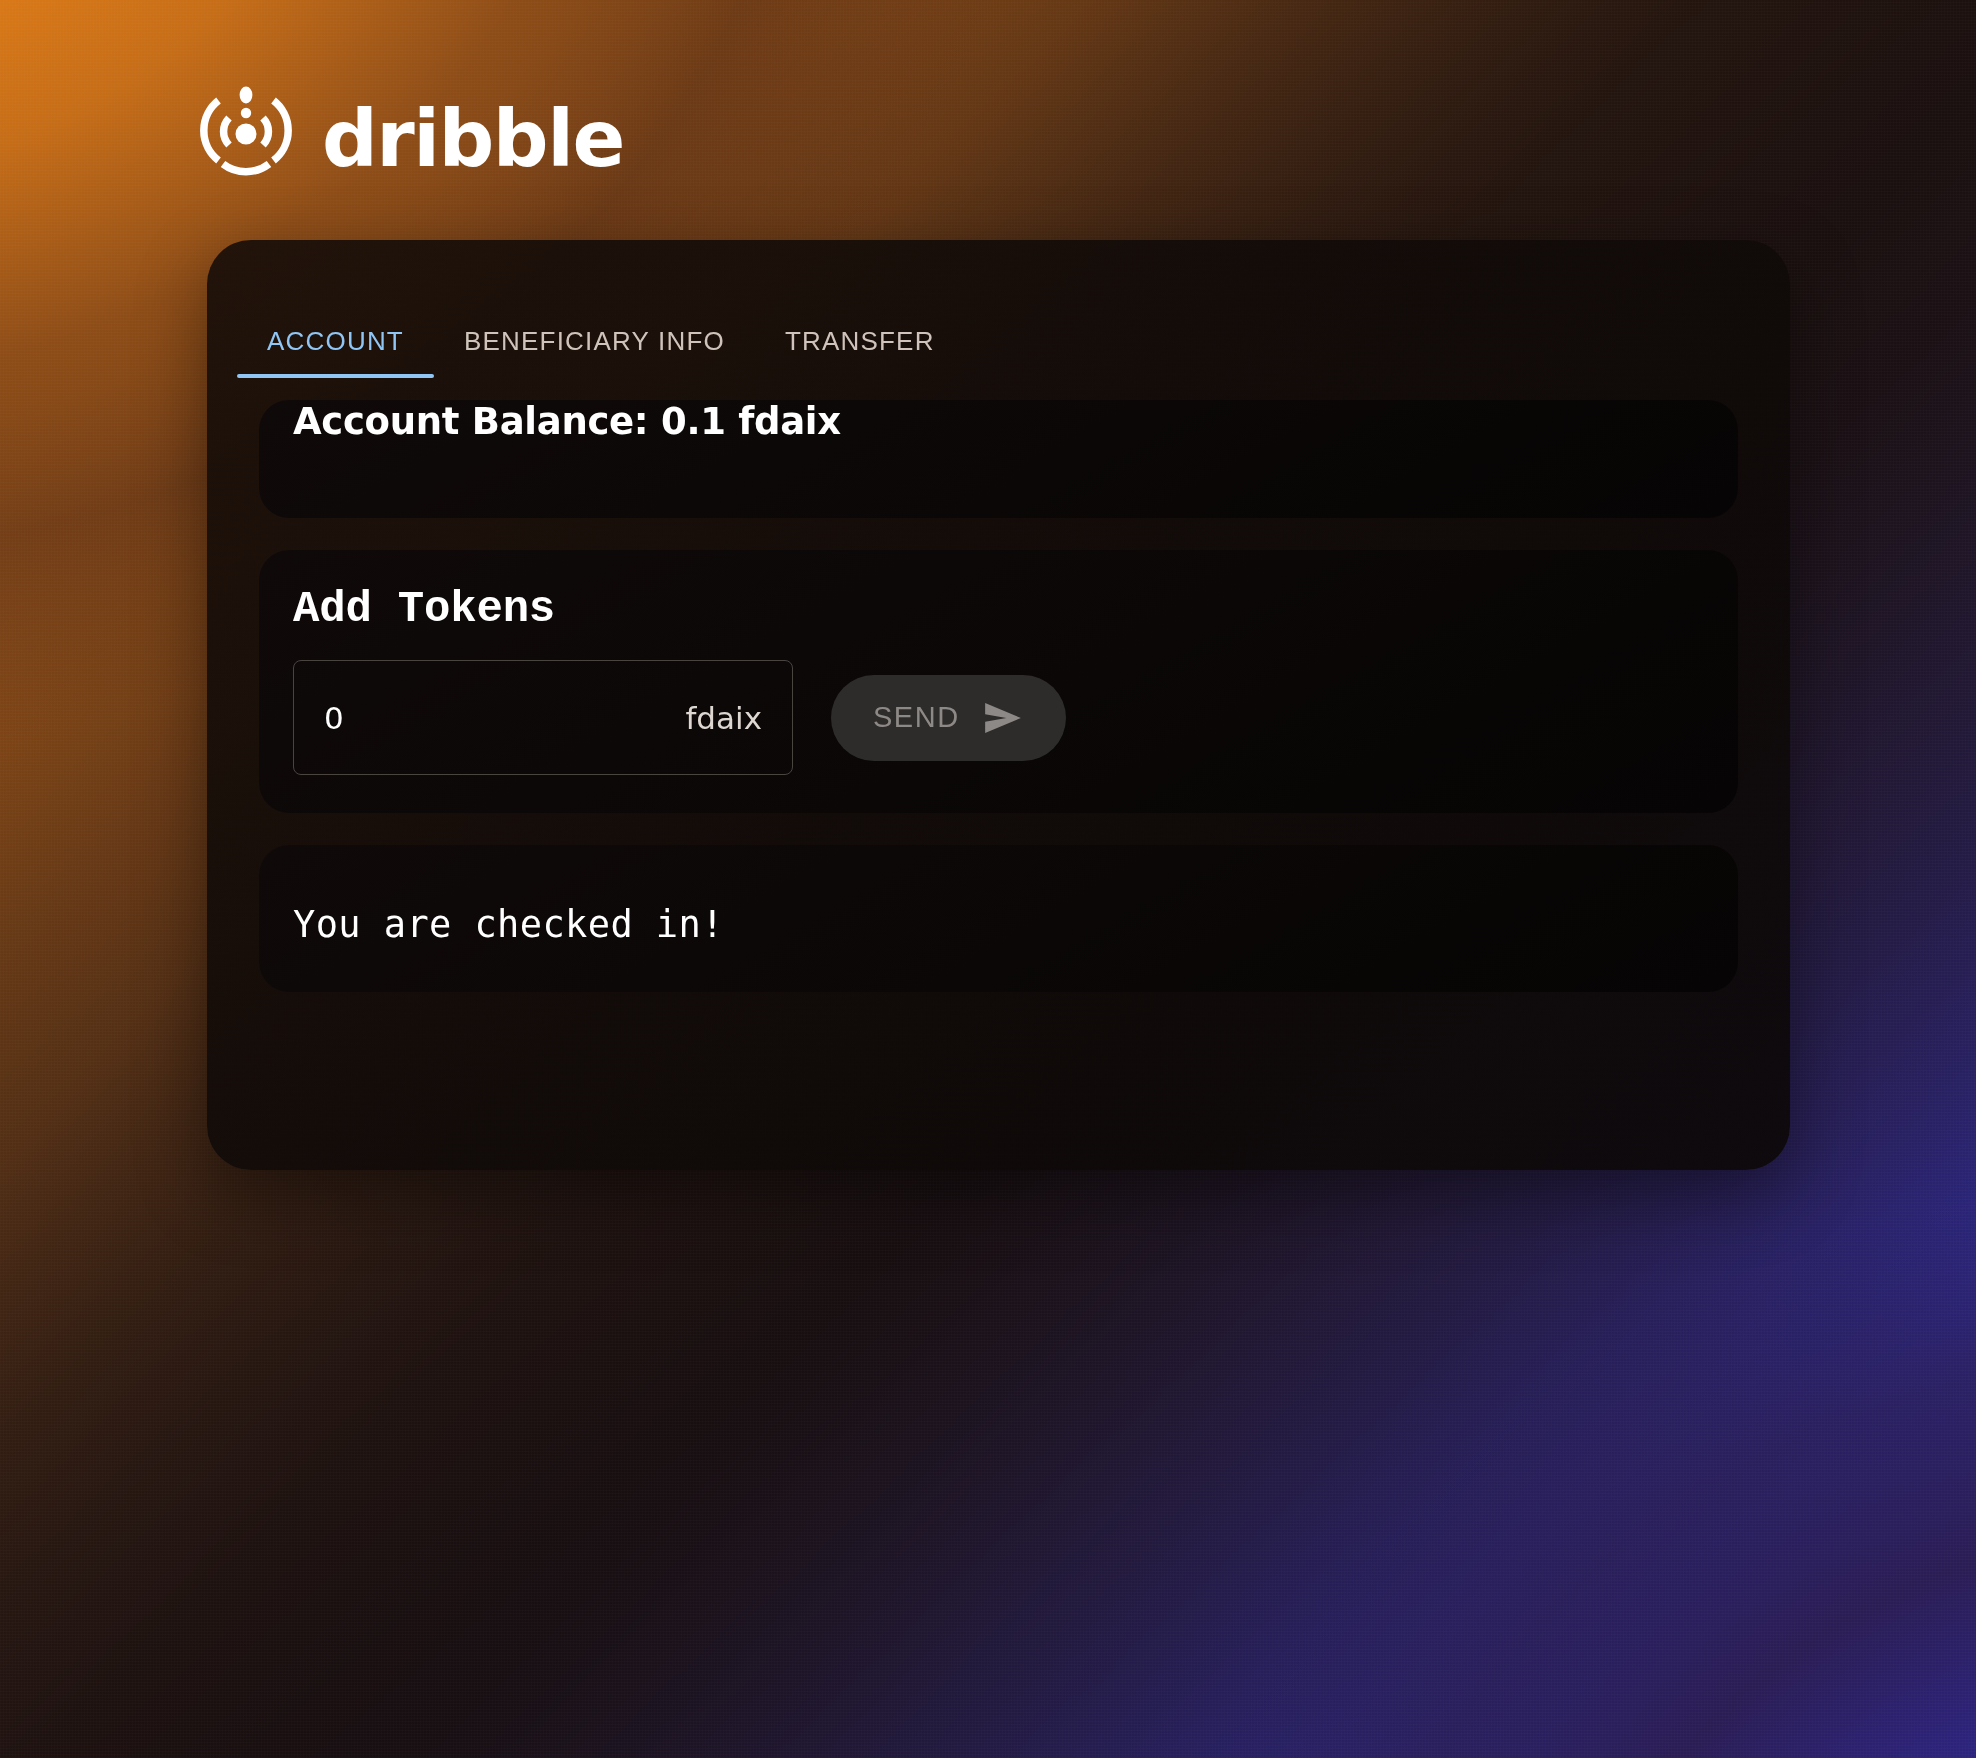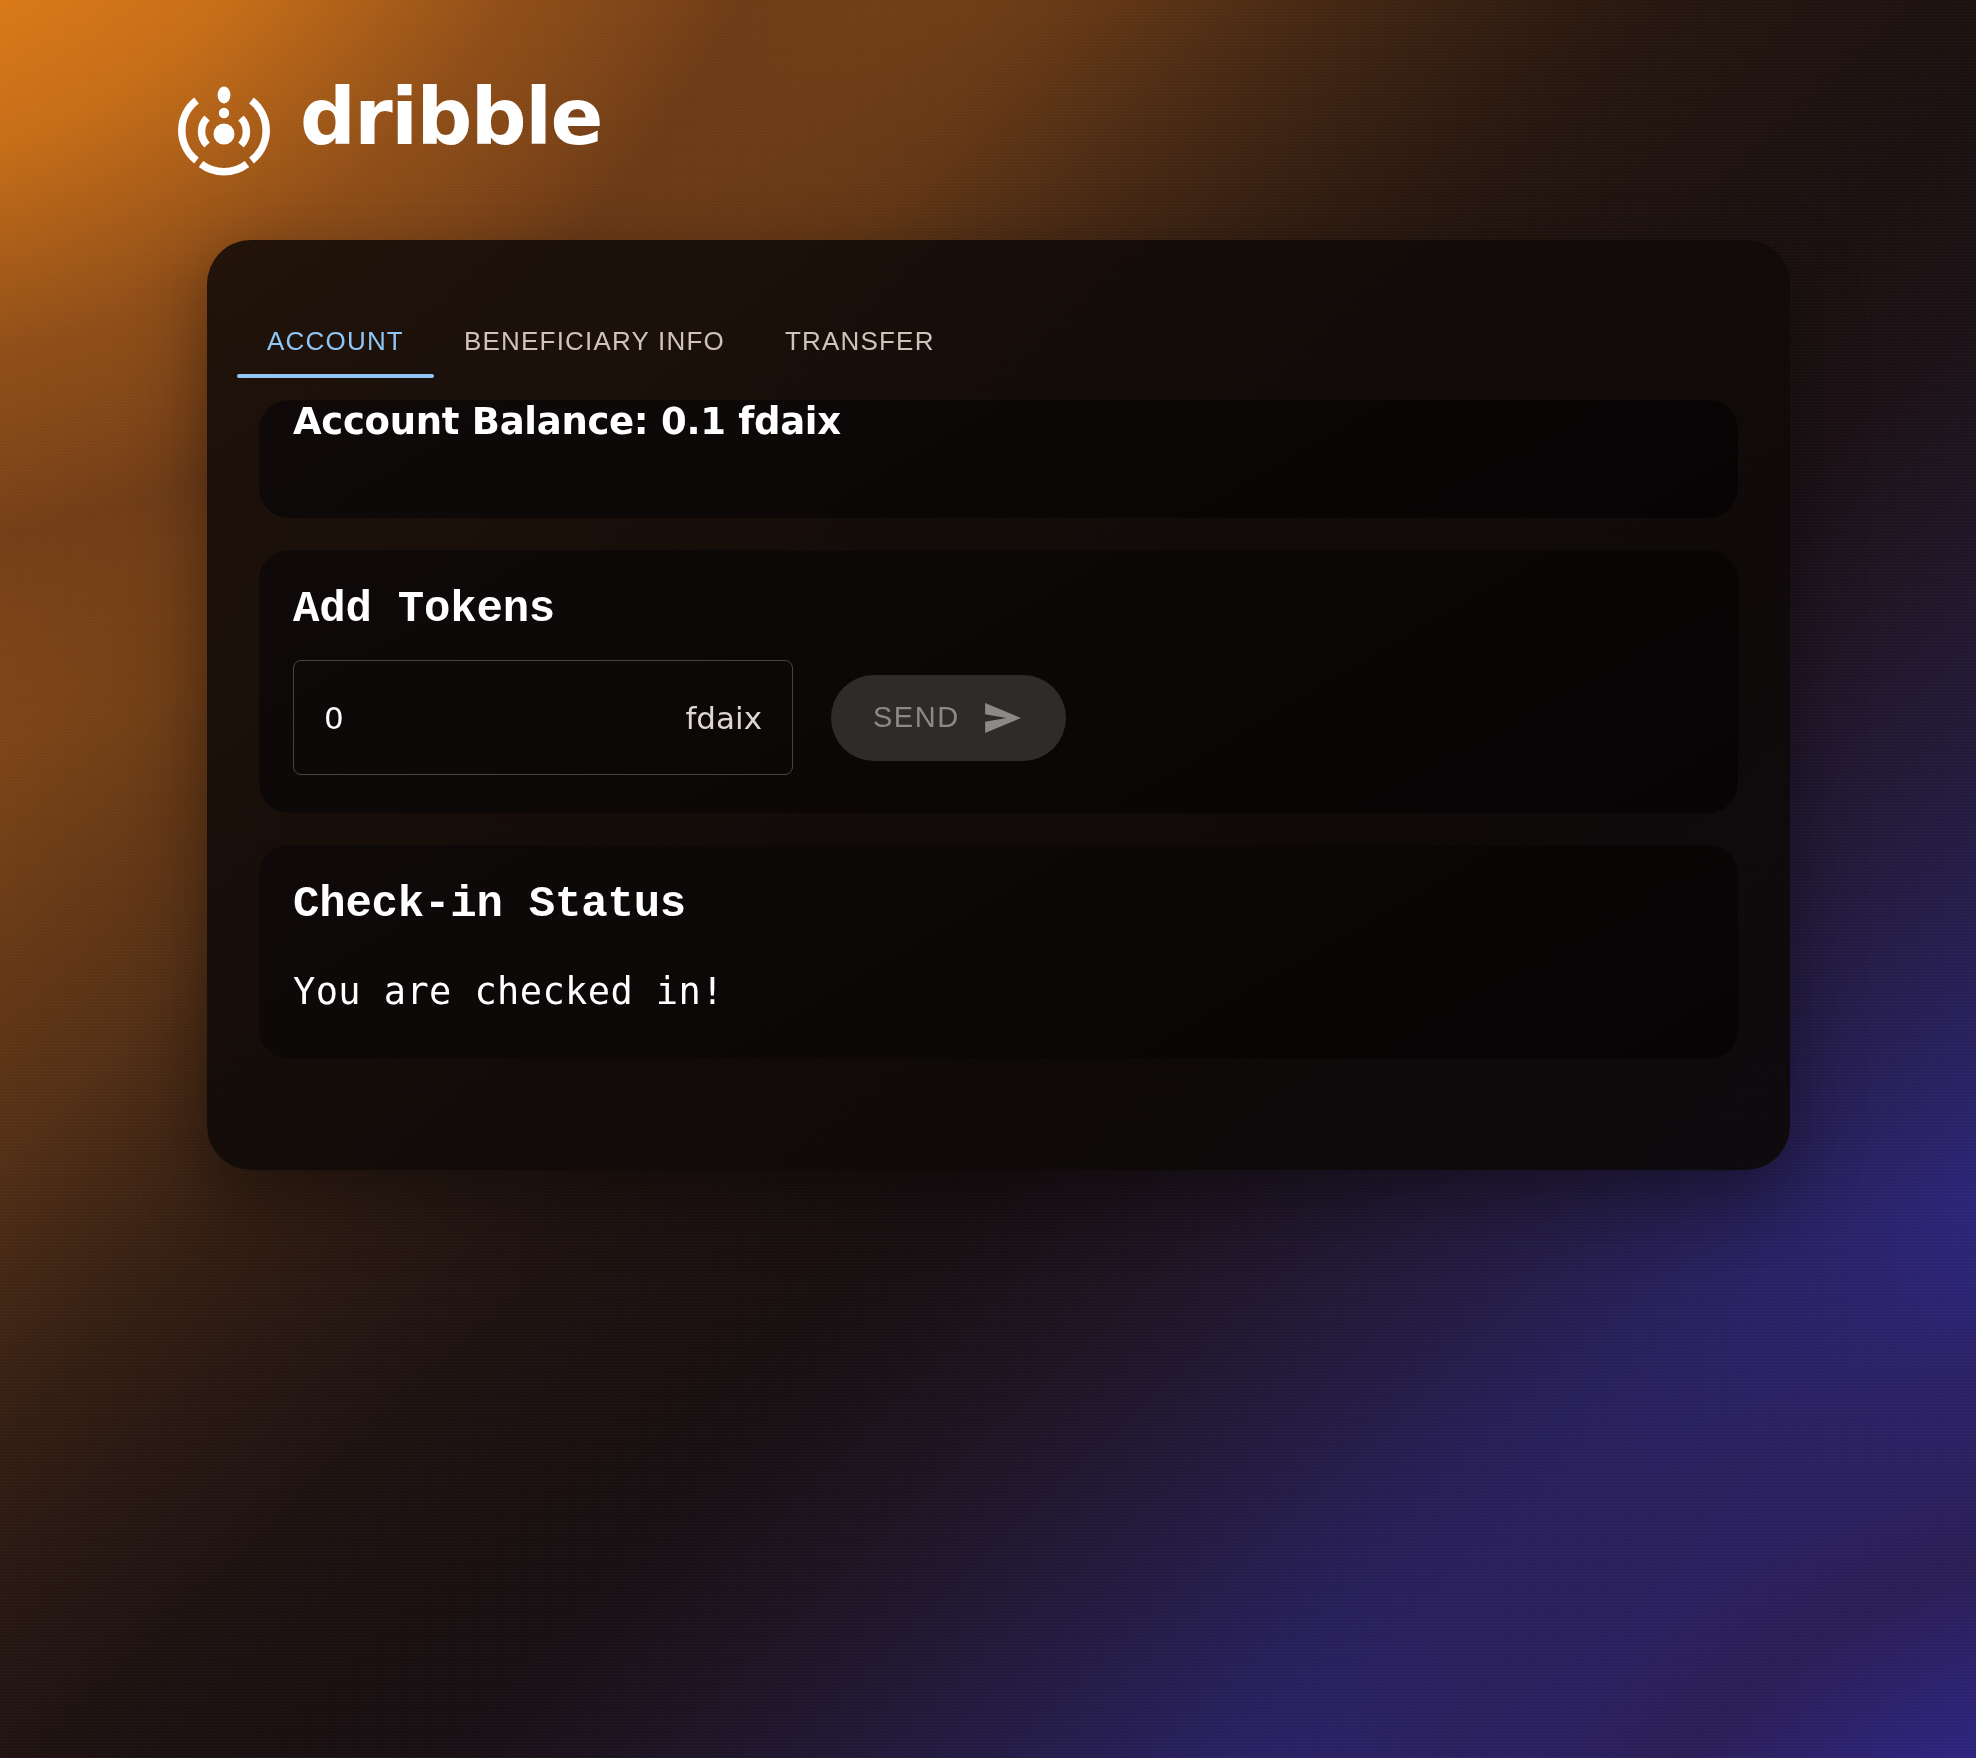--- a/index.html
+++ b/index.html
@@ -43,24 +43,24 @@
     opacity:0.035;
     background-image:
       repeating-linear-gradient(0deg, rgba(255,255,255,0.5) 0 1px, rgba(0,0,0,0) 1px 3px),
       repeating-linear-gradient(90deg, rgba(255,255,255,0.4) 0 1px, rgba(0,0,0,0) 1px 3px);
     pointer-events:none;
   }
 
   
   .logo-row {
     position:absolute;
-    left:174px;
+    left:196px;
     top:78px;
     display:flex;
-    align-items:flex-start;
+    align-items:flex-end;
     gap:26px;
   }
   .logo-mark { width:100px; height:100px; display:block; flex:none; }
   .logo-word {
     font-size:78px;
     font-weight:700;
     color:#ffffff;
     letter-spacing:-1.5px;
     line-height:1;
     font-family:"DejaVu Sans", sans-serif;
@@ -260,18 +260,17 @@
         <button class="send-btn">
           <span class="send-label">SEND</span>
           <svg class="send-icon" viewBox="0 0 24 20">
             <path d="M1.5 1.2 L22.5 10 L1.5 18.8 L1.5 12.2 L14 10 L1.5 7.8 Z" fill="#8d8986"></path>
           </svg>
         </button>
       </div>
     </div>
 
     <div class="panel panel-status">
-      <div class="panel-title">Check-in Status</div>
       <div class="status-line">You are checked in!</div>
     </div>
 
   </div>
 </div>
 
 </body></html>

